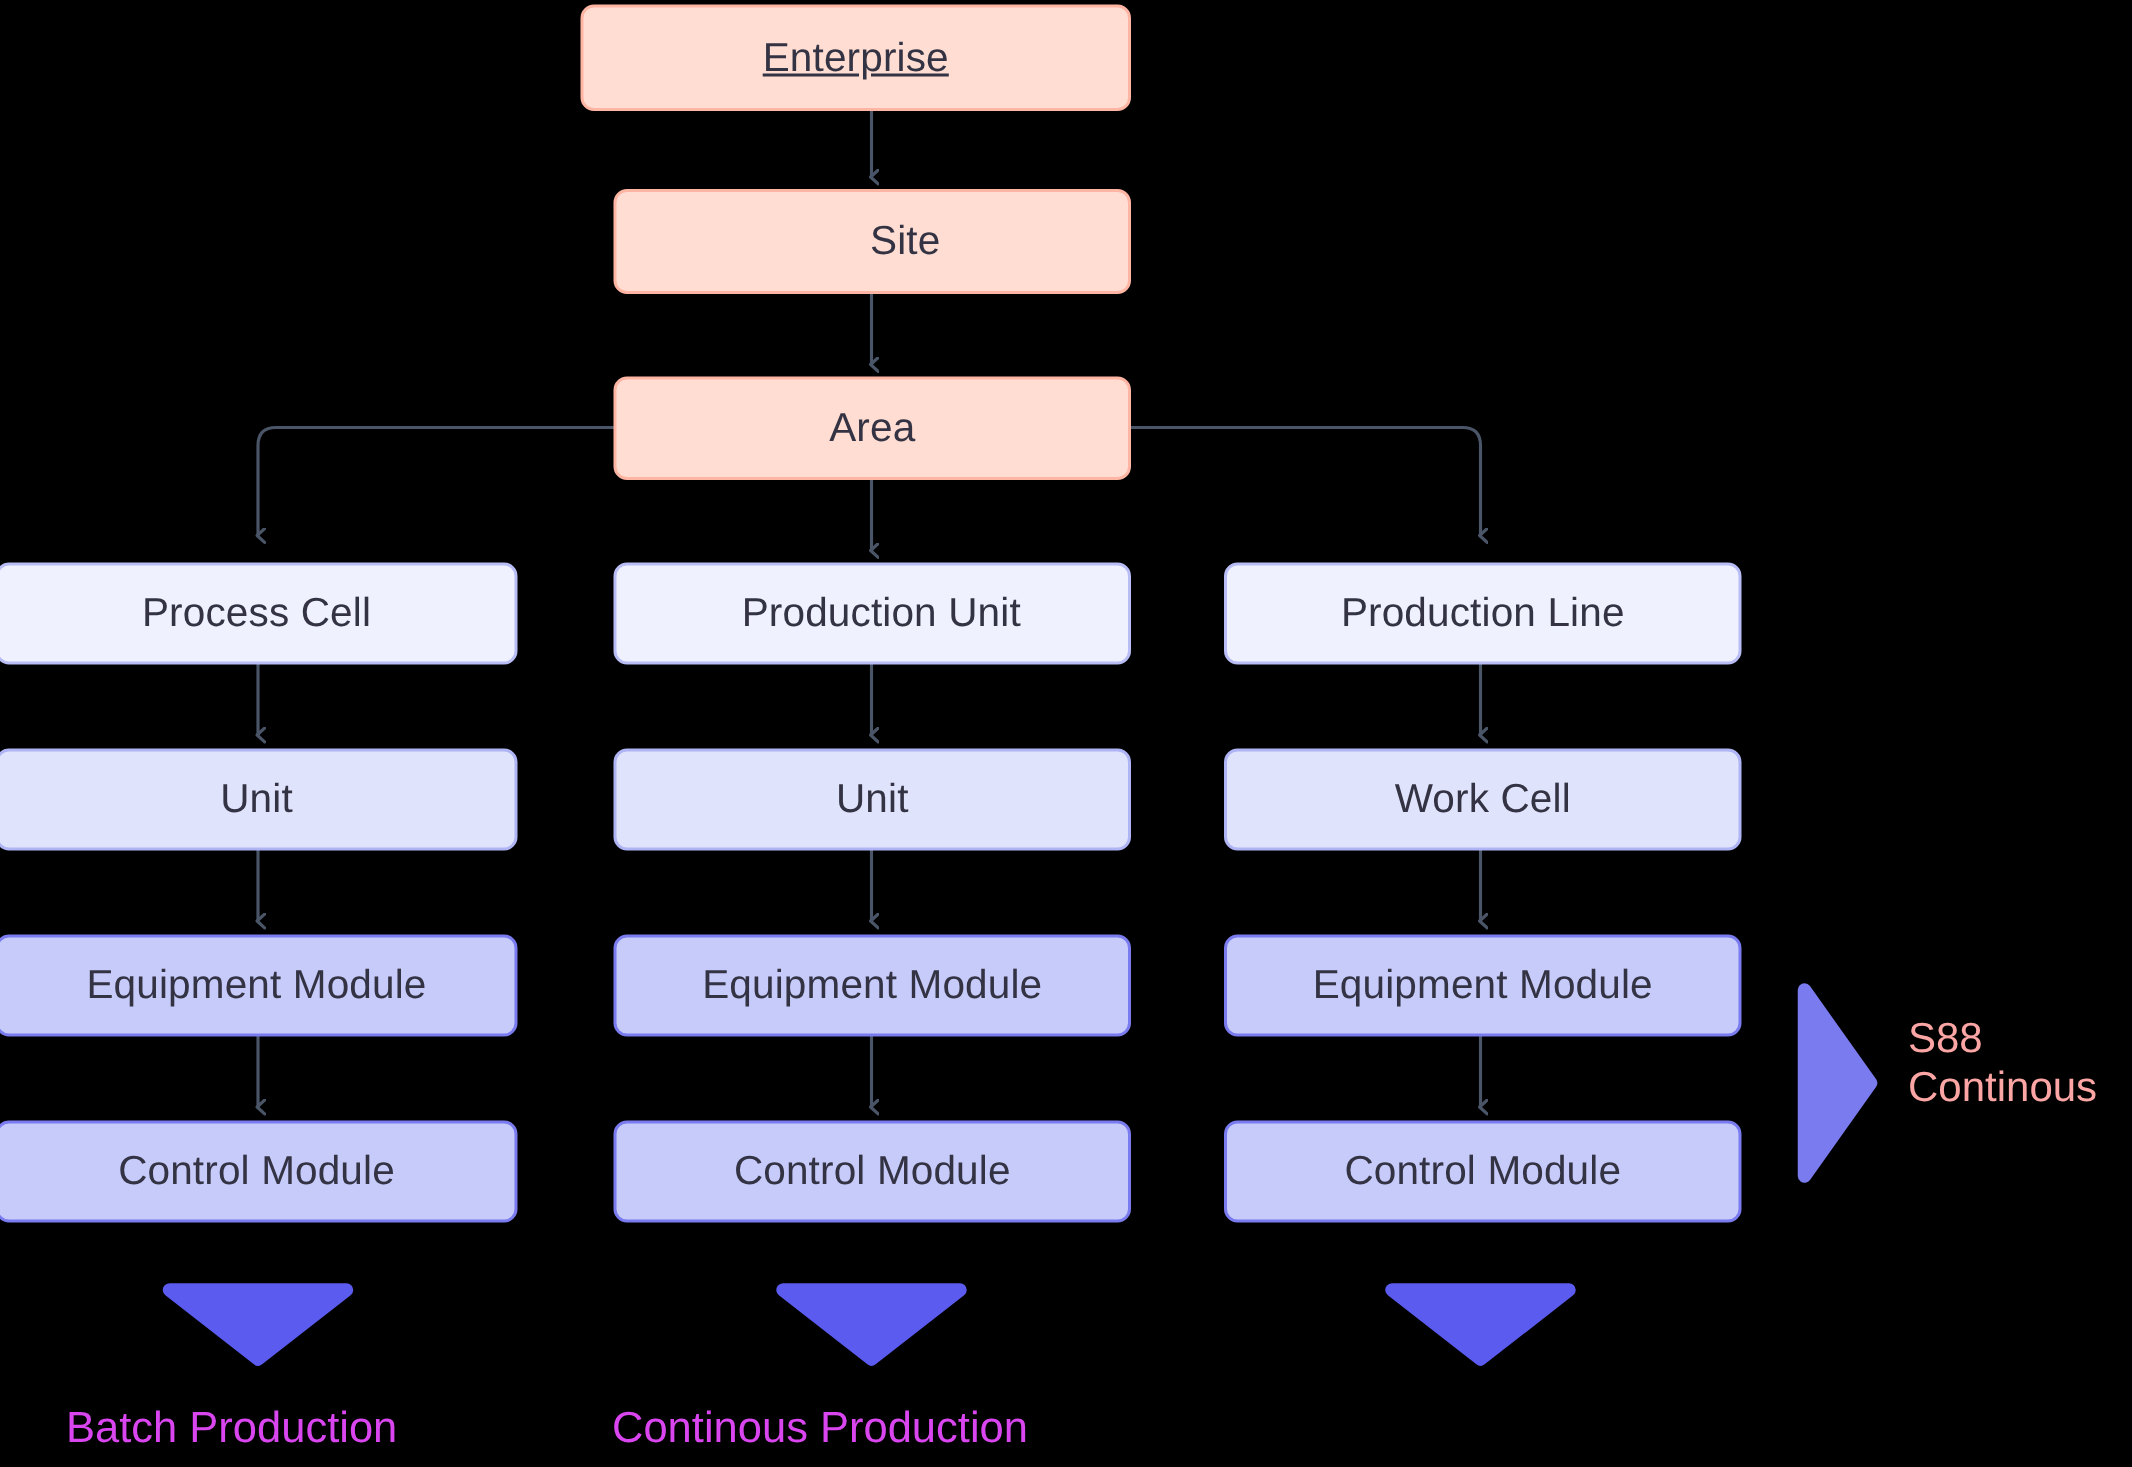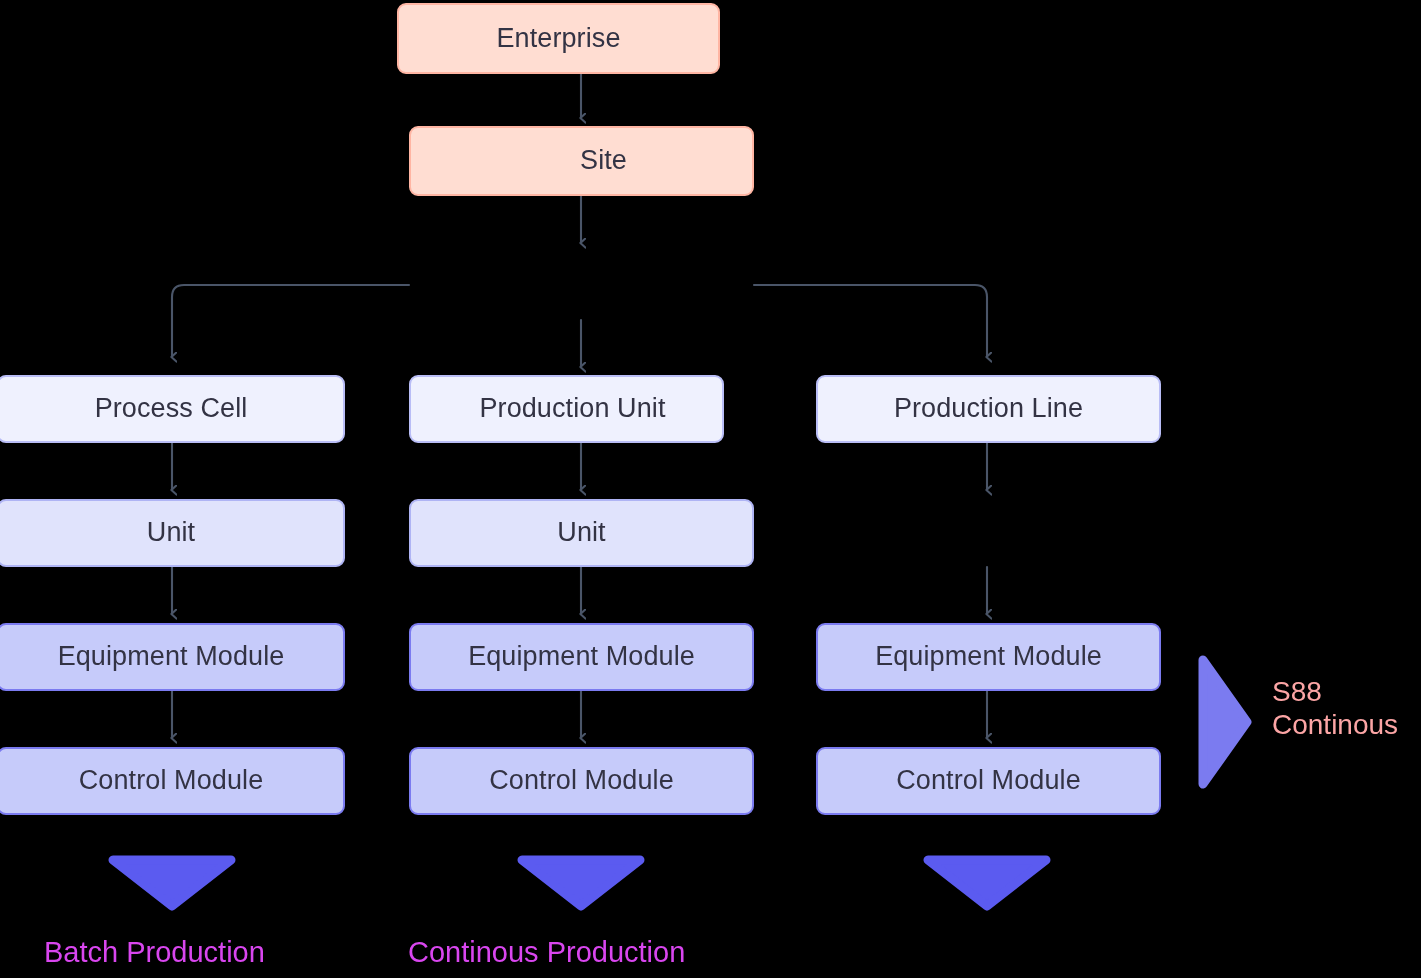--- a/index.html
+++ b/index.html
@@ -110,60 +110,66 @@
       <path d="M 987 691 L 987 738"></path>
     </g>
 
     <path d="M 113 860 L 231 860 L 172 906 Z" fill="#5B5BF0" stroke="#5B5BF0" stroke-width="9" stroke-linejoin="round"></path>
     <path d="M 522 860 L 640 860 L 581 906 Z" fill="#5B5BF0" stroke="#5B5BF0" stroke-width="9" stroke-linejoin="round"></path>
     <path d="M 928 860 L 1046 860 L 987 906 Z" fill="#5B5BF0" stroke="#5B5BF0" stroke-width="9" stroke-linejoin="round"></path>
 
     <path d="M 1203 660 L 1247 722 L 1203 784 Z" fill="#7B7BF0" stroke="#7B7BF0" stroke-width="9" stroke-linejoin="round"></path>
   </svg>
 
-  <div class="node lvl-top" style="left:397px; top:3px; width:323px; height:71px;">
+  <div class="node lvl-top" style="left:387px; top:3px; width:367px; height:71px;text-decoration:underline;">
     <span>Enterprise</span>
   </div>
 
   <div class="node lvl-top" style="left:409px; top:126px; width:345px; height:70px;padding-left:44px;">
     <span>Site</span>
   </div>
 
+  <div class="node lvl-top" style="left:409px; top:251px; width:345px; height:69px;">
+    <span>Area</span>
+  </div>
 
   <div class="node lvl-light" style="left:-3px; top:375px; width:348px; height:68px;">
     <span>Process Cell</span>
   </div>
   <div class="node lvl-mid" style="left:-3px; top:499px; width:348px; height:68px;">
     <span>Unit</span>
   </div>
   <div class="node lvl-deep" style="left:-3px; top:623px; width:348px; height:68px;">
     <span>Equipment Module</span>
   </div>
   <div class="node lvl-deep" style="left:-3px; top:747px; width:348px; height:68px;">
     <span>Control Module</span>
   </div>
   <div class="caption" style="left:44px; top:936px;">Batch Production</div>
 
-  <div class="node lvl-light" style="left:409px; top:375px; width:315px; height:68px;padding-left:12px;">
+  <div class="node lvl-light" style="left:409px; top:375px; width:345px; height:68px;padding-left:12px;">
     <span>Production Unit</span>
   </div>
   <div class="node lvl-mid" style="left:409px; top:499px; width:345px; height:68px;">
     <span>Unit</span>
   </div>
   <div class="node lvl-deep" style="left:409px; top:623px; width:345px; height:68px;">
     <span>Equipment Module</span>
   </div>
   <div class="node lvl-deep" style="left:409px; top:747px; width:345px; height:68px;">
     <span>Control Module</span>
   </div>
   <div class="caption" style="left:408px; top:936px;">Continous Production</div>
 
   <div class="node lvl-light" style="left:816px; top:375px; width:345px; height:68px;">
     <span>Production Line</span>
   </div>
+  <div class="node lvl-mid" style="left:816px; top:499px; width:345px; height:68px;">
+    <span>Work Cell</span>
+  </div>
   <div class="node lvl-deep" style="left:816px; top:623px; width:345px; height:68px;">
     <span>Equipment Module</span>
   </div>
   <div class="node lvl-deep" style="left:816px; top:747px; width:345px; height:68px;">
     <span>Control Module</span>
   </div>
 
   <div class="s88-label" style="left:1272px; top:676px;">
     <div>S88</div>
     <div>Continous</div>

